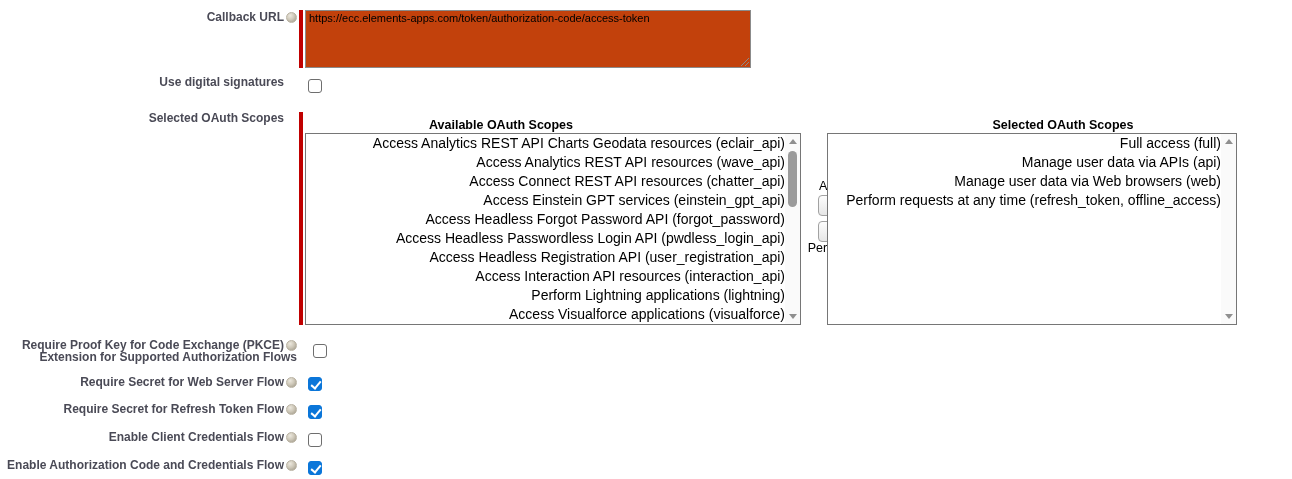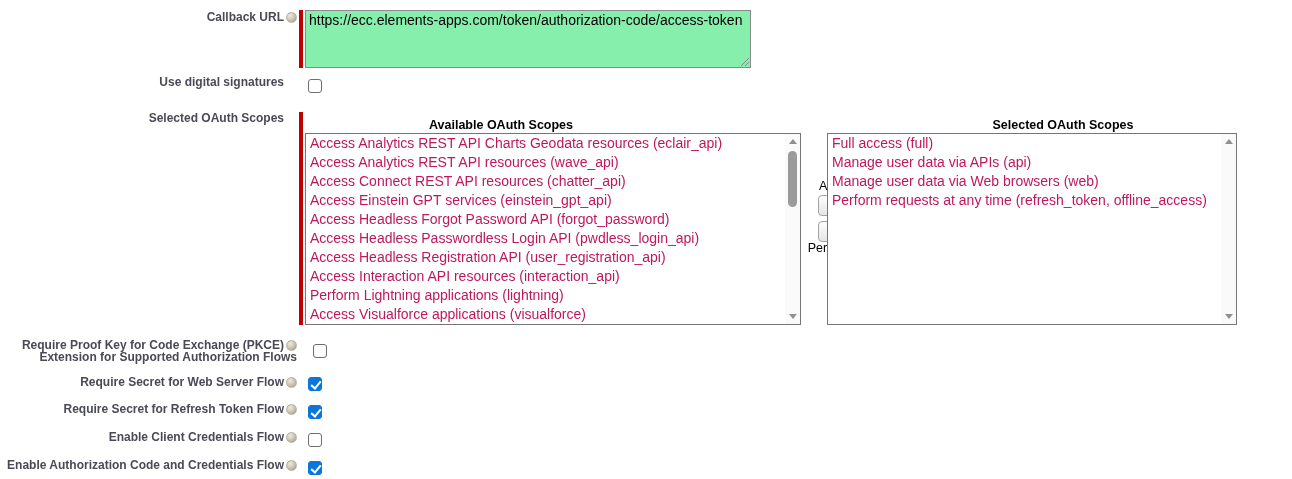--- a/index.html
+++ b/index.html
@@ -19,22 +19,22 @@
   .info {
     display:inline-block; width:11px; height:11px; border-radius:50%;
     background:radial-gradient(circle at 35% 30%, #ece8de 0%, #cfc9ba 45%, #a59e8e 90%);
     border:1px solid #b9b2a2; vertical-align:-2px; margin-left:2px;
   }
   
   .reqbar { position:absolute; width:4px; background:#c00000; }
   
   .ta-wrap { position:absolute; left:305px; top:10px; width:446px; height:58px; }
   .ta-wrap textarea {
-    width:100%; height:100%; resize:none; border:1px solid #8b8b8b; background:#86efac;
-    font-family:"Liberation Sans","DejaVu Sans",sans-serif; font-size:14px;
+    width:100%; height:100%; resize:none; border:1px solid #8b8b8b; background:#c2410c;
+    font-family:"Liberation Sans","DejaVu Sans",sans-serif; font-size:11px;
     padding:1px 3px; color:#000; outline:none; overflow:hidden;
   }
   .grip {
     position:absolute; right:2px; bottom:2px; width:10px; height:10px;
     background:repeating-linear-gradient(135deg, transparent 0 2px, #8a8a8a 2px 3px);
     clip-path:polygon(100% 0, 100% 100%, 0 100%); pointer-events:none;
   }
   
   .cb {
     position:absolute; width:14px; height:14px; background:#fff;
@@ -51,21 +51,21 @@
     font-weight:bold; color:#000;
   }
   
   .listbox {
     position:absolute; top:133px; height:192px; border:1px solid #767676;
     background:#fff; overflow:hidden;
   }
   .listbox .items { position:absolute; left:0; top:0; right:15px; }
   .listbox .item {
     font-size:14px; line-height:19px; height:19px; padding-left:4px;
-    white-space:nowrap; overflow:hidden; color:#be185d;
+    white-space:nowrap; overflow:hidden; color:#000000;text-align:right;
   }
   
   .sb {
     position:absolute; top:0; right:0; bottom:0; width:15px; background:#fafafa;
   }
   .sb-btn { position:absolute; left:0; width:15px; height:15px; display:flex; align-items:center; justify-content:center; }
   .sb-btn.up { top:0; } .sb-btn.down { bottom:0; }
   .tri-up { width:0; height:0; border-left:4px solid transparent; border-right:4px solid transparent; border-bottom:5px solid #8f8f8f; }
   .tri-down { width:0; height:0; border-left:4px solid transparent; border-right:4px solid transparent; border-top:5px solid #8f8f8f; }
   .sb-thumb { position:absolute; left:3px; top:17px; width:9px; height:56px; border-radius:4.5px; background:#9b9b9b; }

